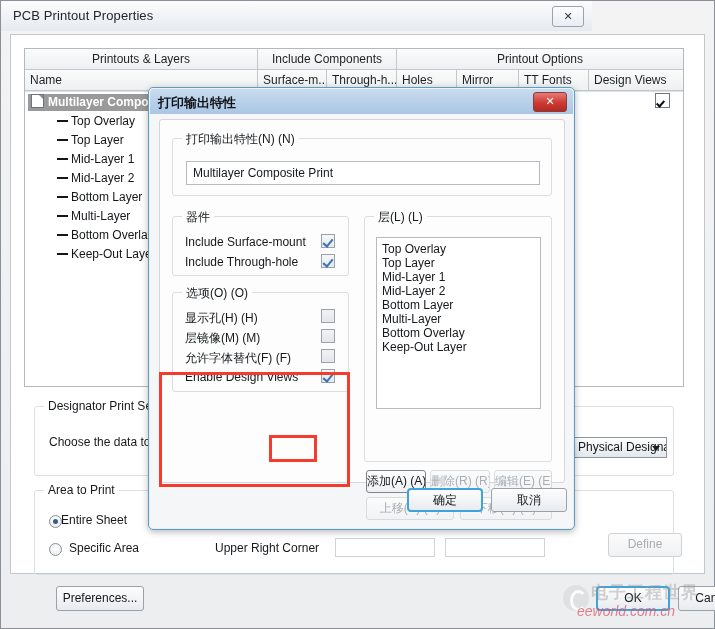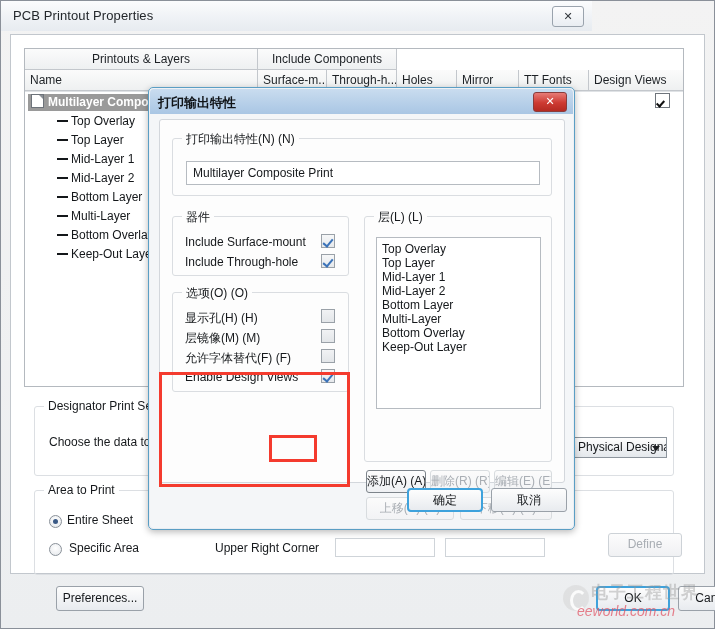--- a/index.html
+++ b/index.html
@@ -286,20 +286,21 @@
     <div id="outer-title">PCB Printout Properties</div>
     <div id="outer-close">✕</div>
   </div>
 
   <div id="client">
 
     <div id="printout-table">
       <div class="hdr-row" id="group-header-row">
           <div class="hdr-cell center" style="width: 233px;">Printouts &amp; Layers</div>
           <div class="hdr-cell center" style="width: 139px;">Include Components</div>
+          <div class="hdr-cell center last" style="width: 286px;">Printout Options</div>
         </div>
       <div class="hdr-row" id="column-header-row">
           <div class="hdr-cell left" style="width: 233px;">Name</div>
           <div class="hdr-cell left" style="width: 69px;">Surface-m...</div>
           <div class="hdr-cell left" style="width: 70px;">Through-h...</div>
           <div class="hdr-cell left" style="width: 60px;">Holes</div>
           <div class="hdr-cell left" style="width: 62px;">Mirror</div>
           <div class="hdr-cell left" style="width: 70px;">TT Fonts</div>
           <div class="hdr-cell left last" style="width: 94px;">Design Views</div>
         </div>
@@ -327,21 +328,21 @@
     </div>
     <div id="designator-select">
       <span>Physical Designators</span>
       <span class="arrow"></span>
     </div>
 
     <div class="groupbox" id="area-group">
       <span class="group-title">Area to Print</span>
 
       <span class="radio on" style="left:14px;top:24px;"></span>
-      <span class="radio-label" style="left:32px;top:22px;">Entire Sheet</span>
+      <span class="radio-label" style="left:26px;top:22px;">Entire Sheet</span>
 
       <span class="radio" style="left:14px;top:52px;"></span>
       <span class="radio-label" style="left:34px;top:50px;">Specific Area</span>
 
       <span class="corner-label" style="left:180px;top:22px;">Lower Left Corner</span>
       <span class="corner-input" style="left:300px;top:19px;width:100px;height:19px;"></span>
       <span class="corner-input" style="left:410px;top:19px;width:100px;height:19px;"></span>
 
       <span class="corner-label" style="left:180px;top:50px;">Upper Right Corner</span>
       <span class="corner-input" style="left:300px;top:47px;width:100px;height:19px;"></span>

